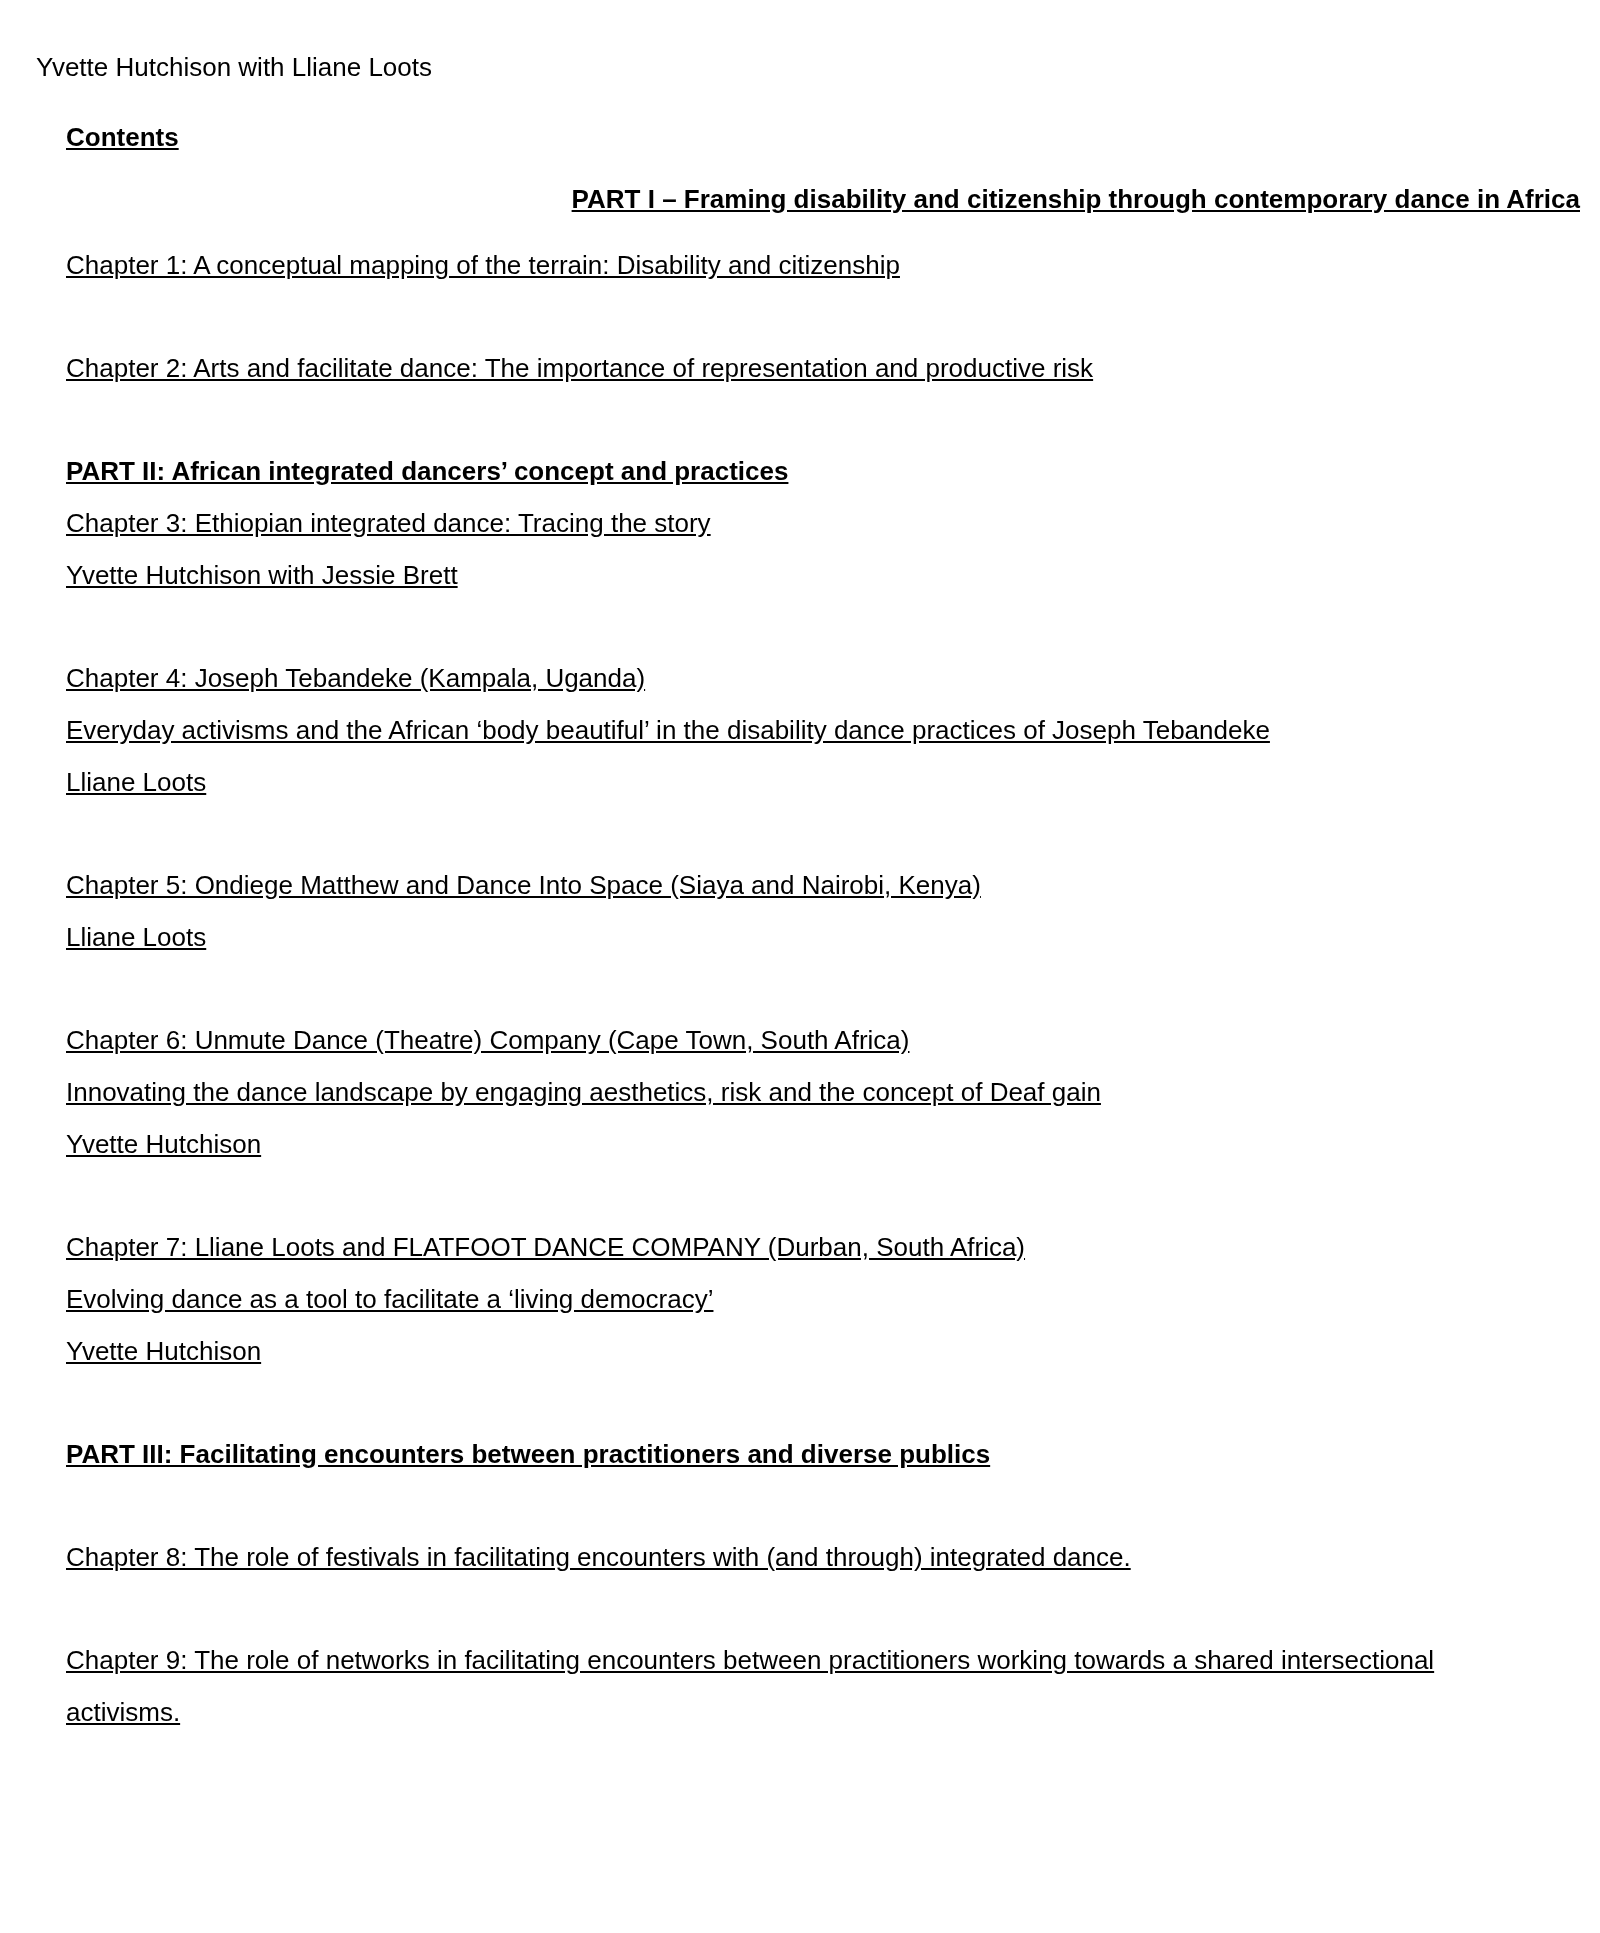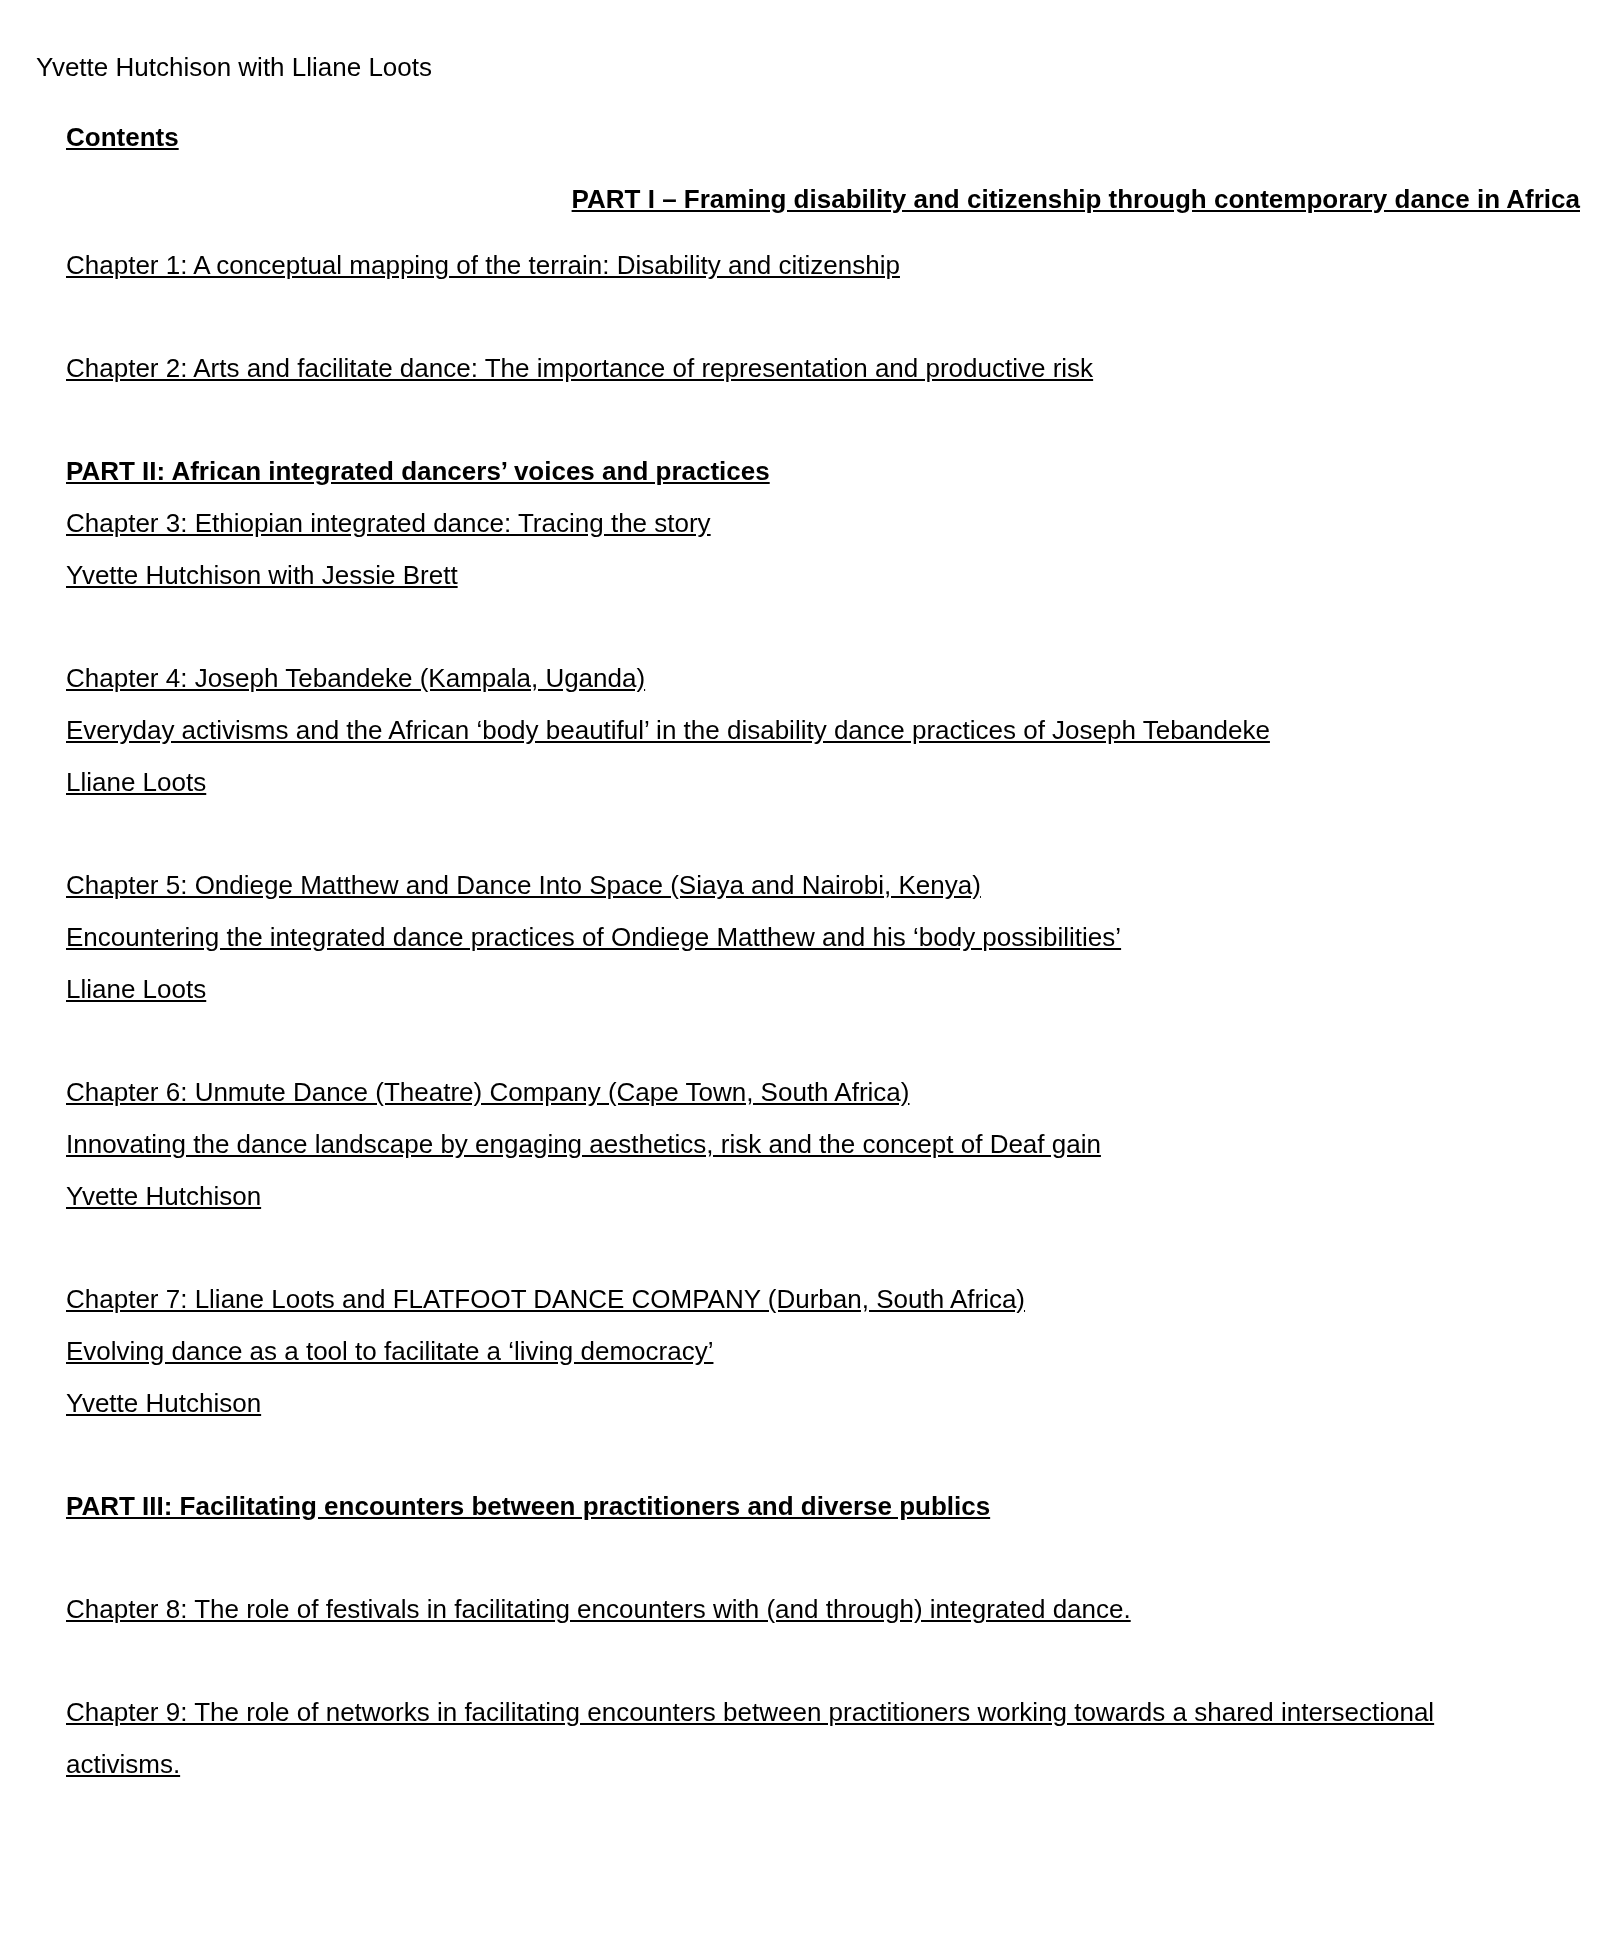--- a/index.html
+++ b/index.html
@@ -42,35 +42,34 @@
   <p class="line mt-byline">Yvette Hutchison with Lliane Loots</p>
 
   <p class="line indent bold mt-contents">Contents</p>
 
   <p class="line indent bold mt-part1">PART I – Framing disability and citizenship through contemporary dance in Africa</p>
 
   <p class="line indent mt-ch1">Chapter 1: A conceptual mapping of the terrain: Disability and citizenship</p>
 
   <p class="line indent gap">Chapter 2: Arts and facilitate dance: The importance of representation and productive risk</p>
 
-  <p class="line indent bold gap">PART II: African integrated dancers’ voices and practices</p>
+  <p class="line indent bold gap">PART II: African integrated dancers’ concept and practices</p>
 
   <p class="line indent">Chapter 3: Ethiopian integrated dance: Tracing the story</p>
 
   <p class="line indent">Yvette Hutchison with Jessie Brett</p>
 
   <p class="line indent gap">Chapter 4: Joseph Tebandeke (Kampala, Uganda)</p>
 
   <p class="line indent">Everyday activisms and the African ‘body beautiful’ in the disability dance practices of Joseph Tebandeke</p>
 
   <p class="line indent">Lliane Loots</p>
 
   <p class="line indent gap">Chapter 5: Ondiege Matthew and Dance Into Space (Siaya and Nairobi, Kenya)</p>
 
-  <p class="line indent">Encountering the integrated dance practices of Ondiege Matthew and his ‘body possibilities’</p>
 
   <p class="line indent">Lliane Loots</p>
 
   <p class="line indent gap">Chapter 6: Unmute Dance (Theatre) Company (Cape Town, South Africa)</p>
 
   <p class="line indent">Innovating the dance landscape by engaging aesthetics, risk and the concept of Deaf gain</p>
 
   <p class="line indent">Yvette Hutchison</p>
 
   <p class="line indent gap">Chapter 7: Lliane Loots and FLATFOOT DANCE COMPANY (Durban, South Africa)</p>

